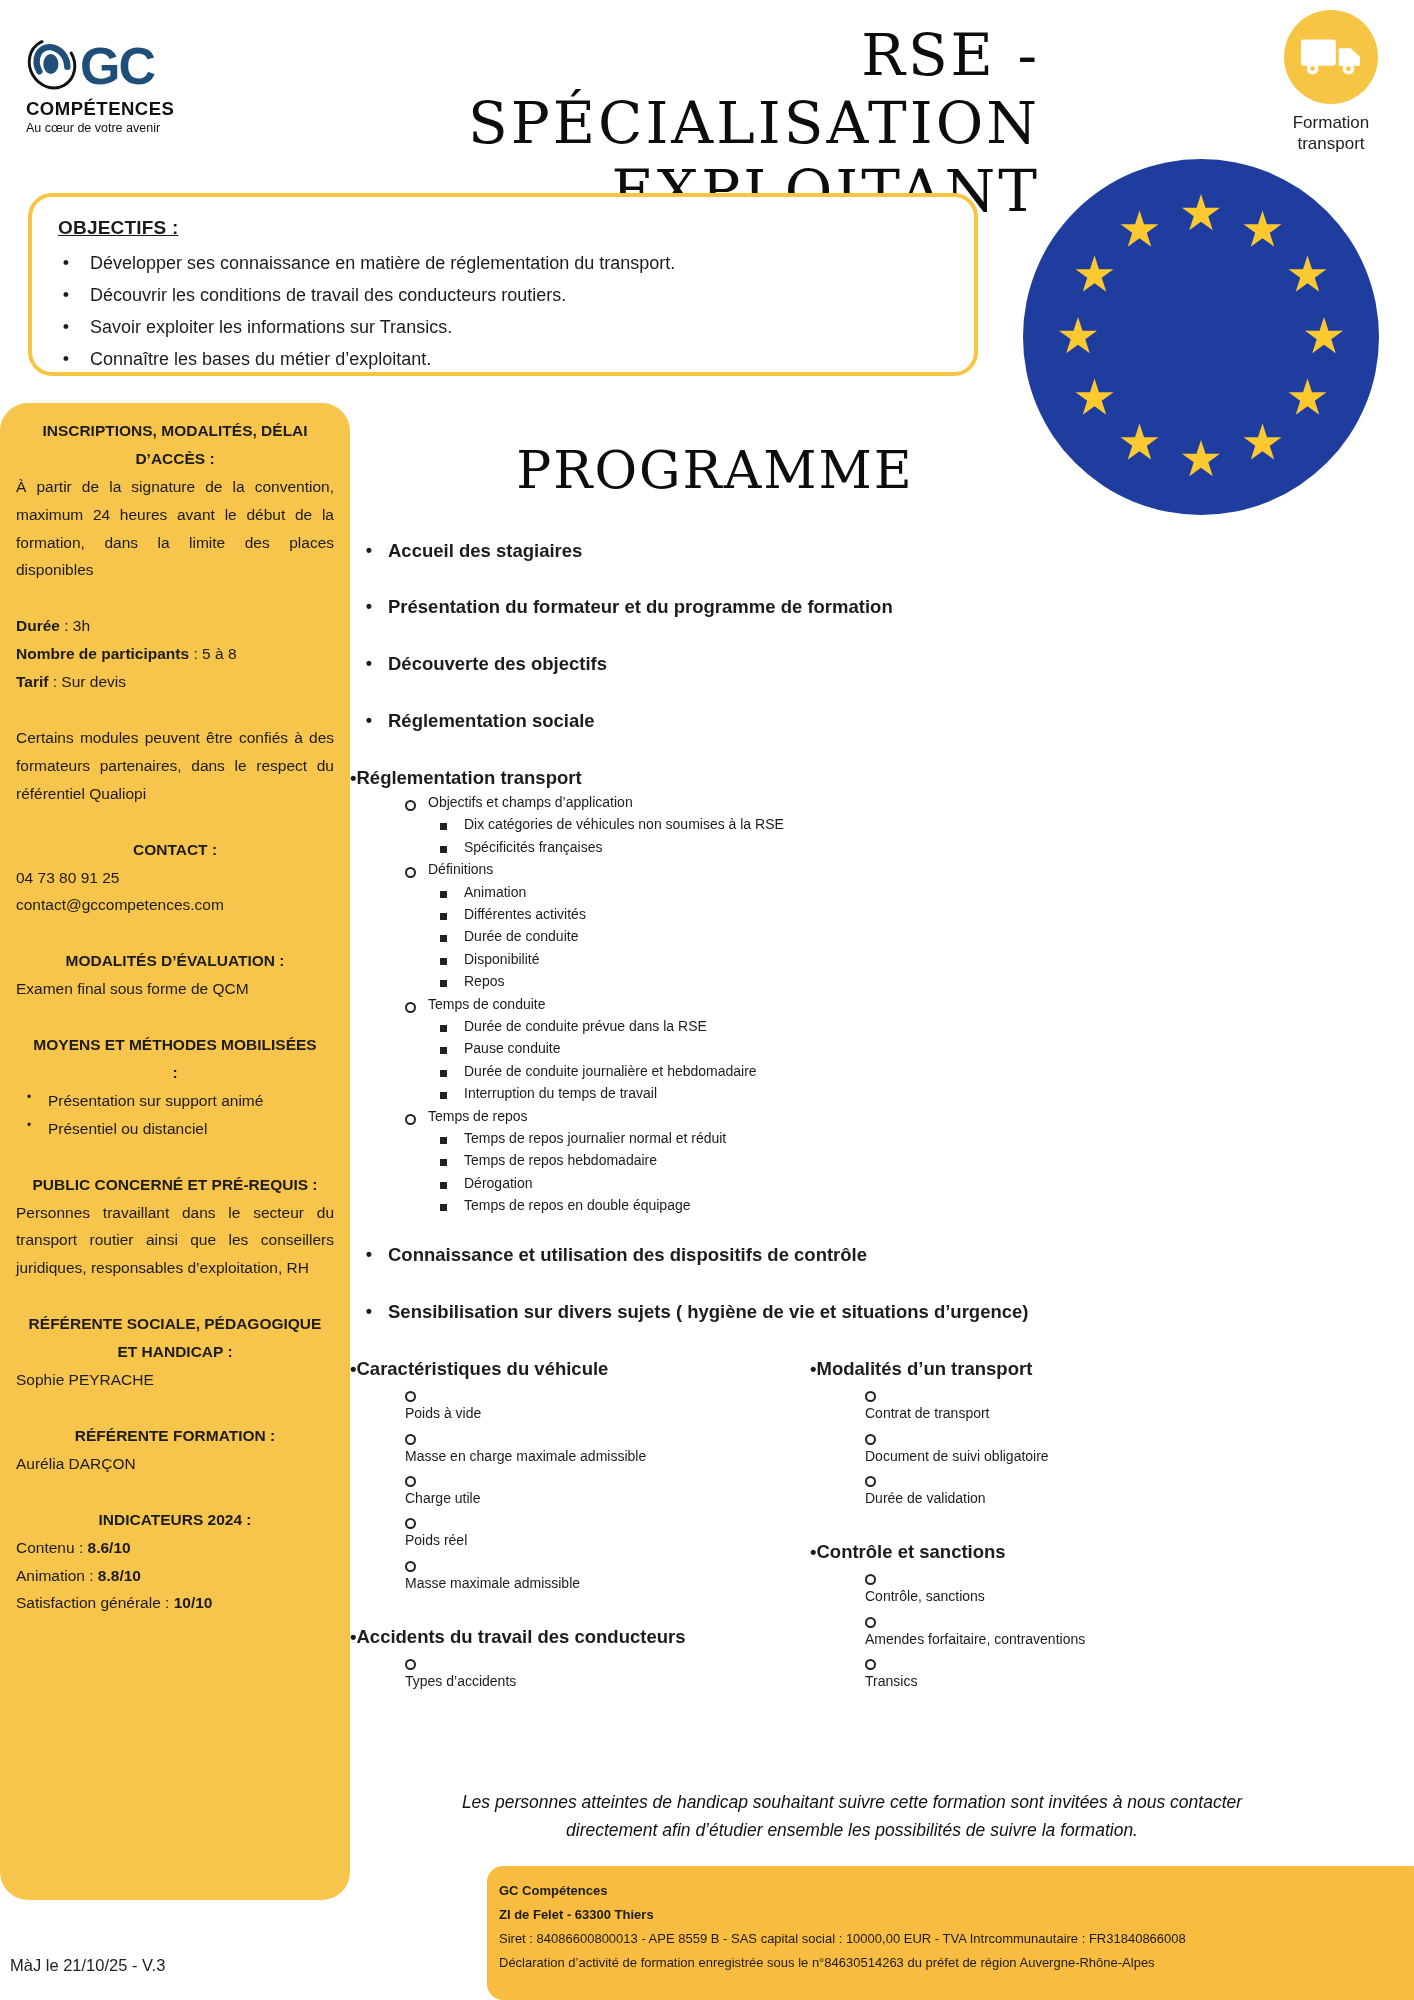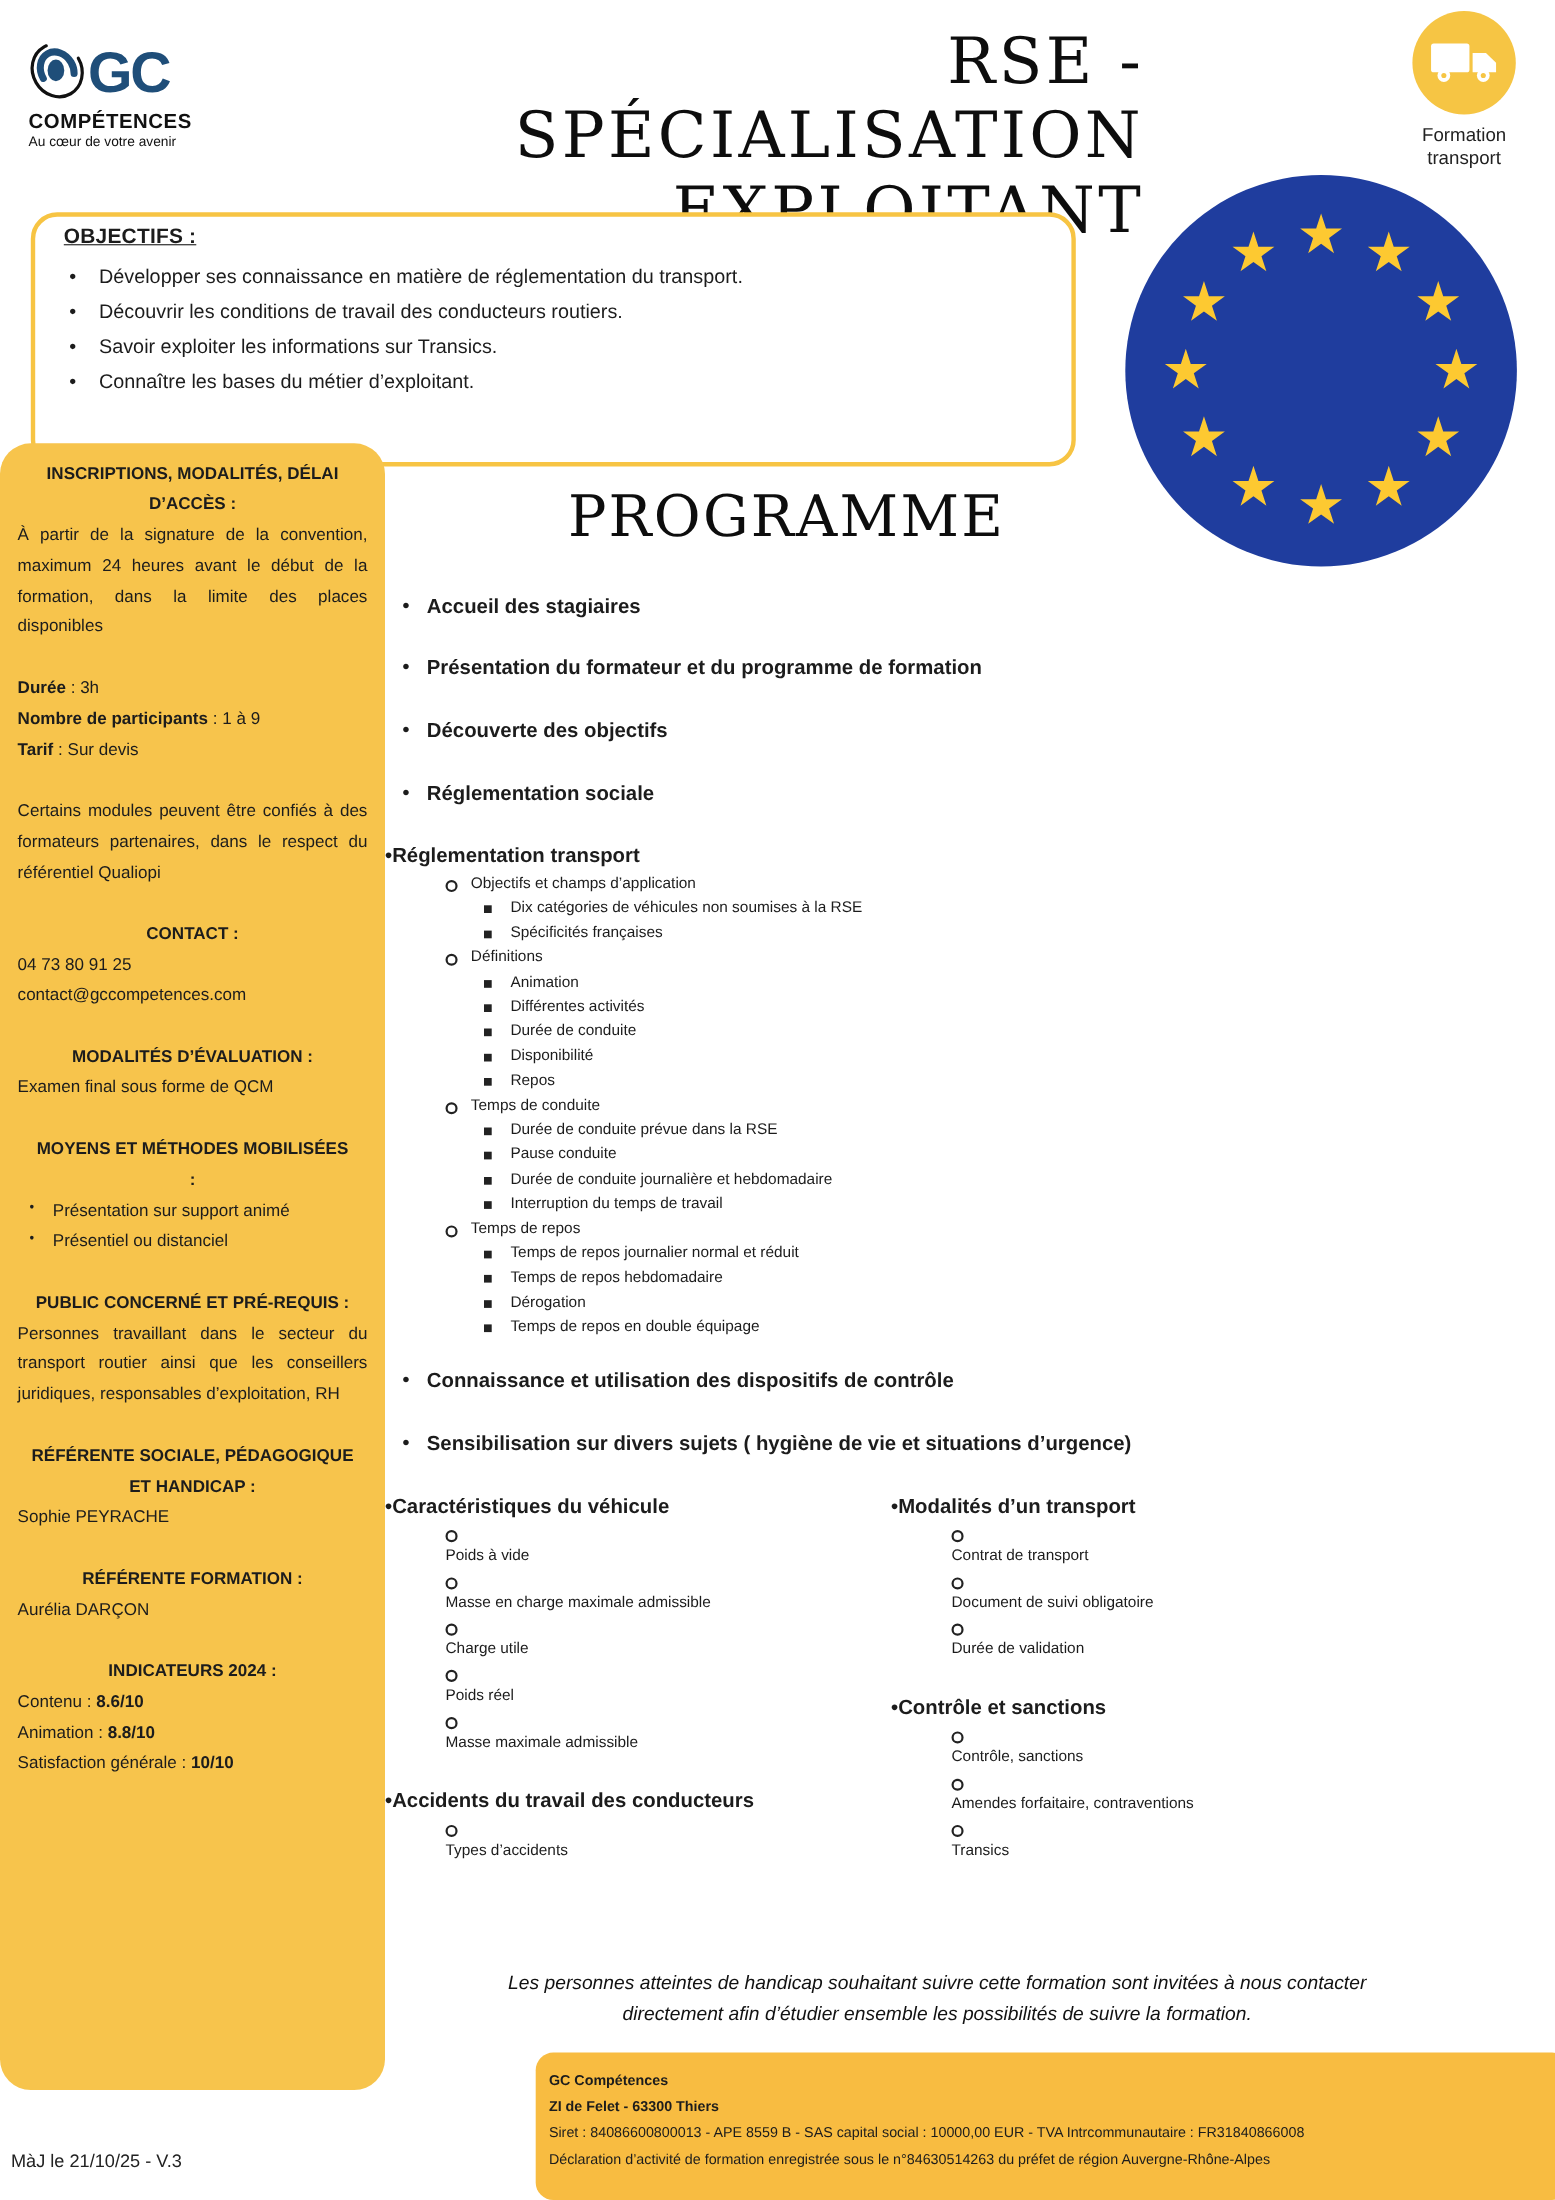--- a/index.html
+++ b/index.html
@@ -15,22 +15,22 @@
   .logo-tag{font-size:12.5px;color:#111;margin-top:1px;}
   .doc-title{position:absolute;left:280px;top:22px;width:760px;text-align:right;
              font-family:"DejaVu Serif",serif;font-weight:400;font-size:58px;line-height:1.17;
              letter-spacing:3px;color:#0d0d0d;}
   .badge{position:absolute;left:1278px;top:10px;width:106px;text-align:center;}
   .badge-circle{width:94px;height:94px;border-radius:50%;background:#F6C544;margin:0 auto;
                 display:flex;align-items:center;justify-content:center;}
   .badge-label{font-size:17px;line-height:1.25;margin-top:8px;color:#222;}
 
   
-  .objectives{position:absolute;left:28px;top:193px;width:950px;height:231px;box-sizing:border-box;
-              border:4.5px solid #F7C443;border-radius:24px;background:#fff;padding:8px 26px;}
+  .objectives{position:absolute;left:28px;top:193px;width:950px;height:183px;box-sizing:border-box;
+              border:4.5px solid #F7C443;border-radius:24px;background:#fff;padding:20px 26px;}
   .obj-heading{font-weight:bold;font-size:19px;text-decoration:underline;letter-spacing:.2px;}
   .obj-list{margin-top:8px;}
   .obj-item{display:flex;font-size:18px;line-height:1.78;}
   .obj-item .m1{width:16px;margin-right:16px;text-align:center;}
 
   
   .eu-flag{position:absolute;left:1022px;top:158px;width:358px;height:358px;}
 
   
   .sidebar{position:absolute;left:0;top:403px;width:350px;height:1497px;box-sizing:border-box;
@@ -154,21 +154,21 @@
       <use href="#star" x="-61.5" y="-106.5"></use>
     </svg>
   </div>
 
   <aside class="sidebar">
     <div class="sb-h pre">INSCRIPTIONS, MODALITÉS, DÉLAI
 D’ACCÈS :</div>
     <div class="sb-p">À partir de la signature de la convention, maximum 24 heures avant le début de la formation, dans la limite des places disponibles</div>
     <div class="sb-gap"></div>
     <div><span class="bold">Durée</span><span> : 3h</span></div>
-    <div><span class="bold">Nombre de participants</span><span> : 1 à 9</span></div>
+    <div><span class="bold">Nombre de participants</span><span> : 5 à 8</span></div>
     <div><span class="bold">Tarif</span><span> : Sur devis</span></div>
     <div class="sb-gap"></div>
     <div class="sb-p">Certains modules peuvent être confiés à des formateurs partenaires, dans le respect du référentiel Qualiopi</div>
     <div class="sb-gap"></div>
     <div class="sb-h">CONTACT :</div>
     <div>04 73 80 91 25</div>
     <div>contact@gccompetences.com</div>
     <div class="sb-gap"></div>
     <div class="sb-h">MODALITÉS D’ÉVALUATION :</div>
     <div>Examen final sous forme de QCM</div>

